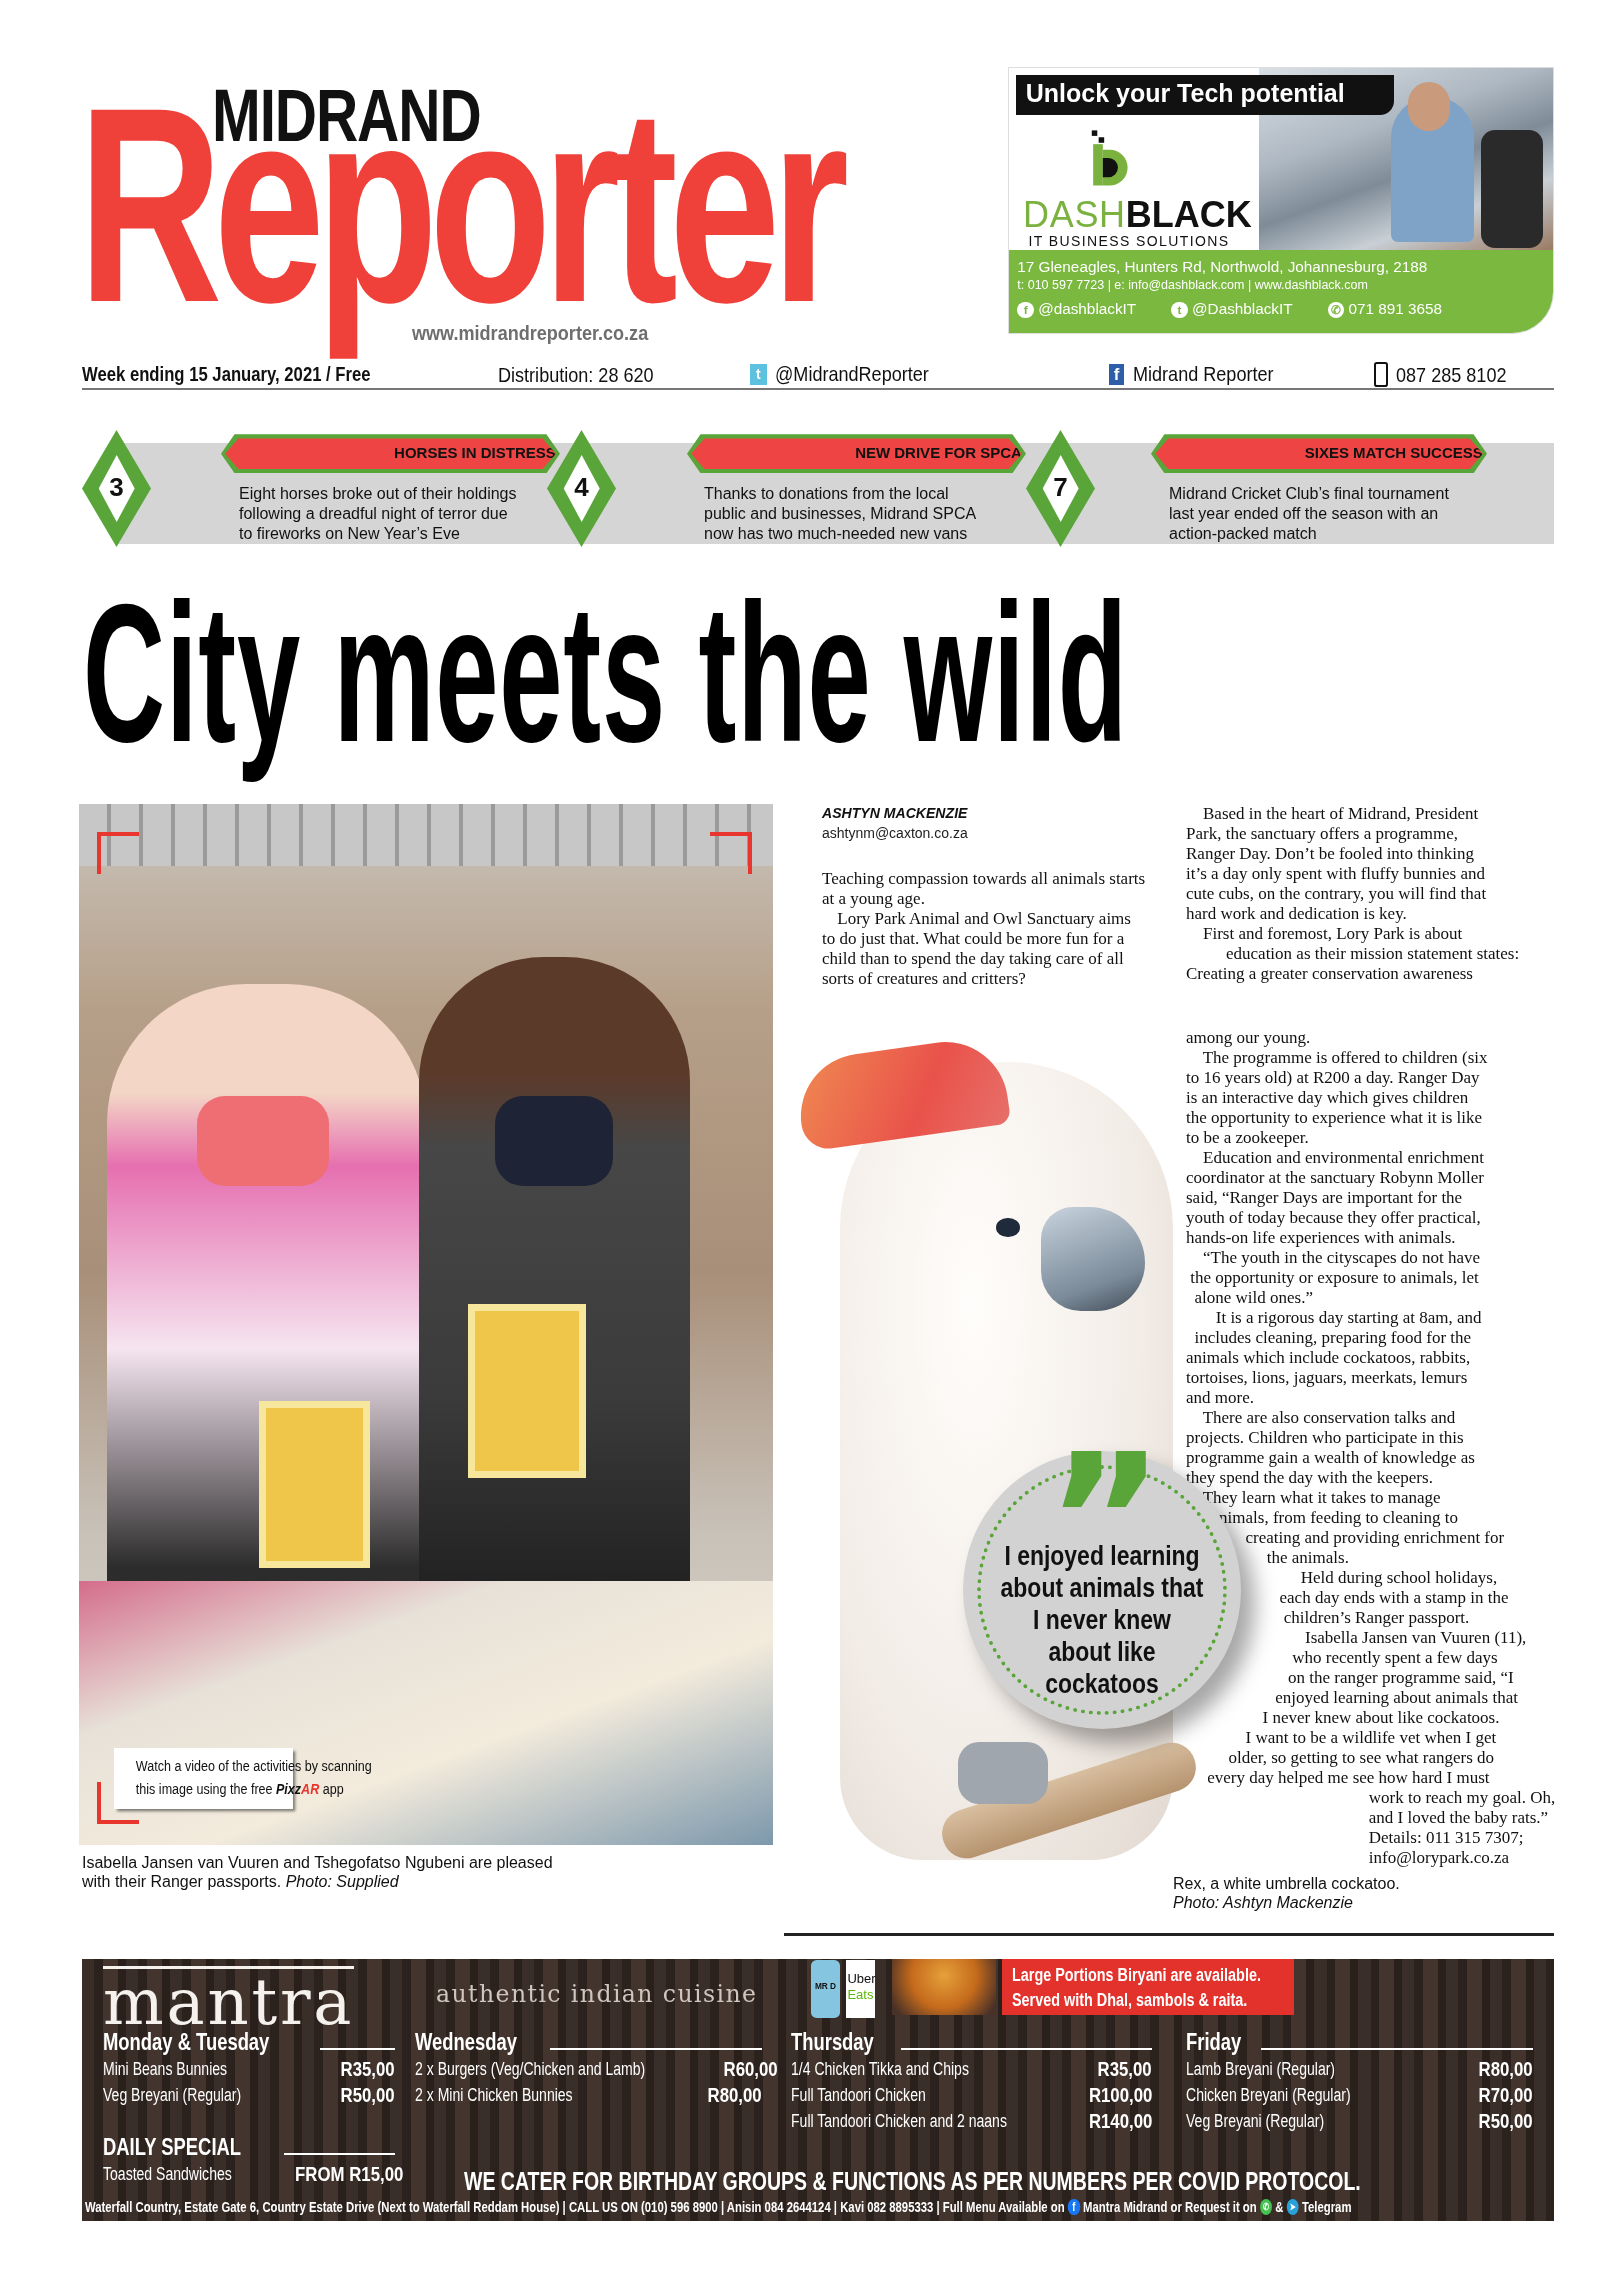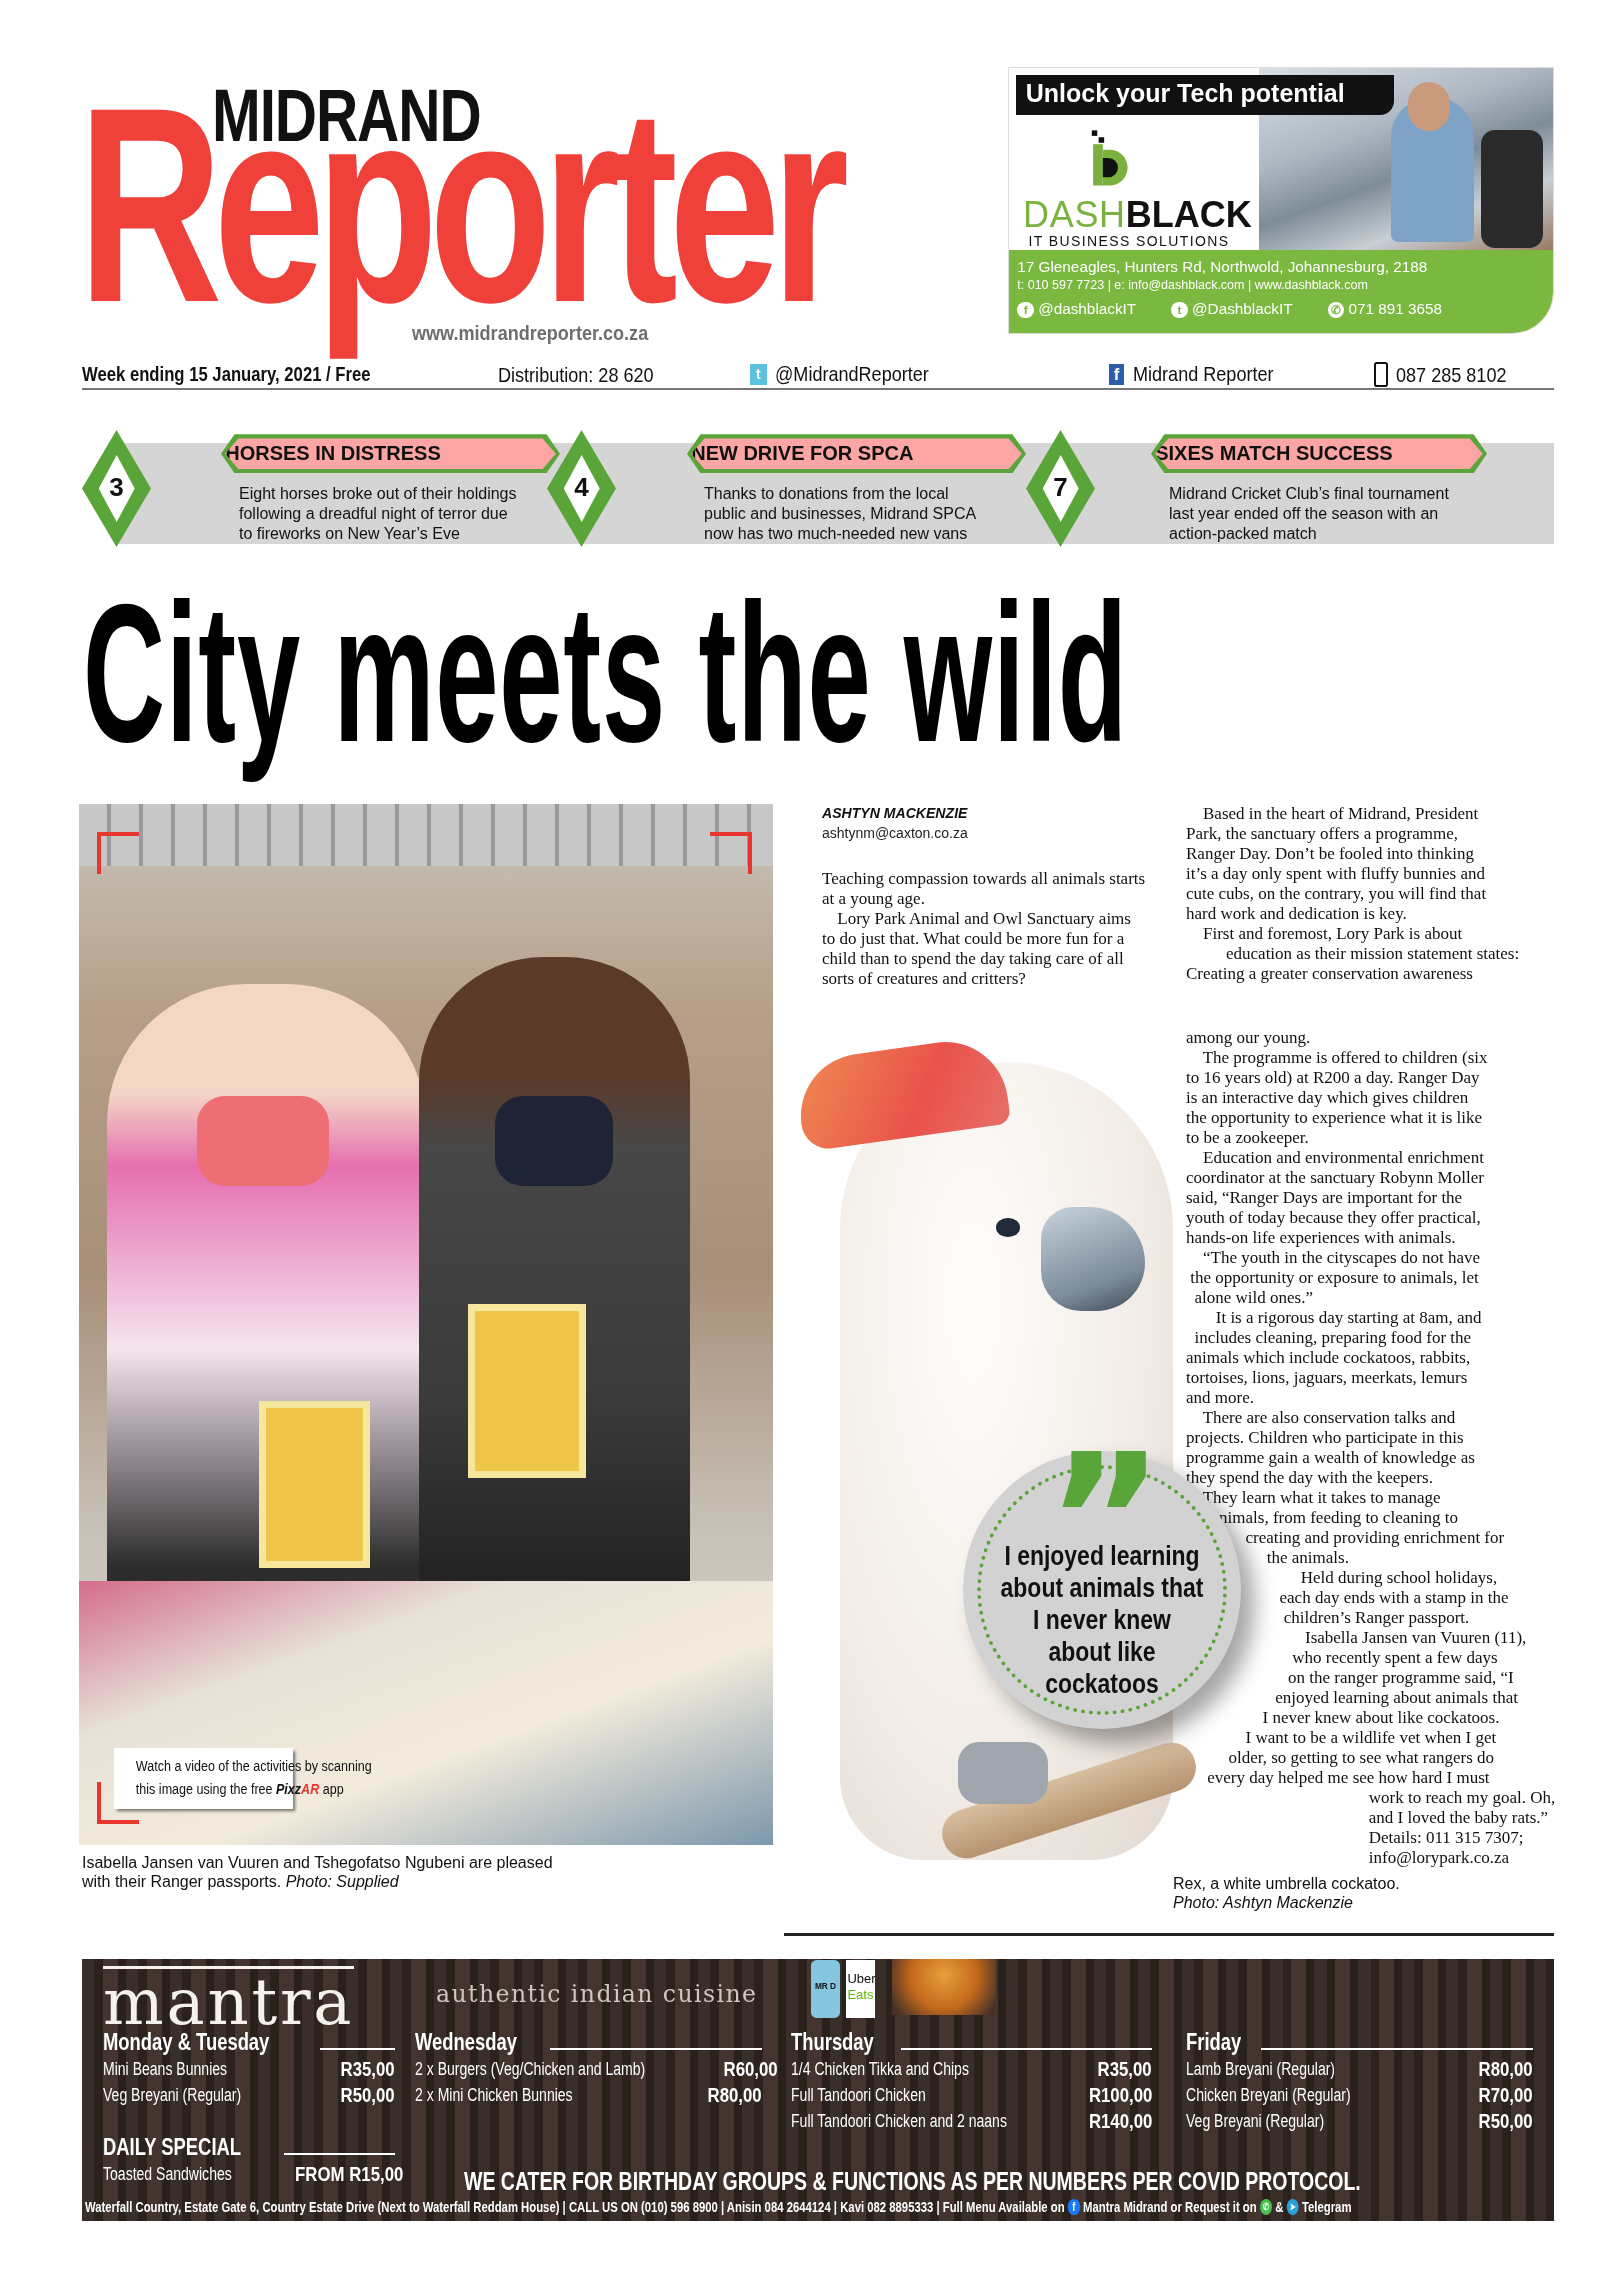--- a/index.html
+++ b/index.html
@@ -48,21 +48,21 @@
   .ph-ico { width: 14px; height: 25px; border: 2.1px solid #111; border-radius: 2.8px; background:#fff; }
 
   
   .teasers { left: 82px; top: 430px; width: 1472px; height: 117px; }
   .teaser-bg { position:absolute; top: 12.5px; height: 101px; background:#d5d5d5; }
   .diamond-wrap { position:absolute; top: 0; width: 69px; height: 117px; }
   .diamond { position:absolute; left: 0; top: 0; width: 69px; height: 117px; background:#5aa53a; clip-path: polygon(50% 0,100% 50%,50% 100%,0 50%); }
   .diamond-inner { position:absolute; left: 16.7px; top: 25px; width: 36px; height: 67px; background:#fff; clip-path: polygon(50% 0,100% 50%,50% 100%,0 50%); }
   .diamond-num { position:absolute; left: 0; top: 42px; width: 69px; text-align:center; font-weight:bold; font-size: 26px; }
   .t-head { position:absolute; top: 4.2px; height: 39px; background:#5aa53a; clip-path: polygon(4% 0,96% 0,100% 50%,96% 100%,4% 100%,0 50%); }
-  .t-head-inner { position:absolute; left: 4.2px; top: 4.2px; right: 4.2px; bottom: 4.2px; background:#fca5a5; clip-path: polygon(4% 0,96% 0,100% 50%,96% 100%,4% 100%,0 50%); text-align:left; font-weight:bold; font-size: 20px; line-height: 30.5px; }
+  .t-head-inner { position:absolute; left: 4.2px; top: 4.2px; right: 4.2px; bottom: 4.2px; background:#ef4444; clip-path: polygon(4% 0,96% 0,100% 50%,96% 100%,4% 100%,0 50%); text-align:right; font-weight:bold; font-size: 15px; line-height: 30.5px; }
   .t-body { position:absolute; top: 54px; font-size: 16px; line-height: 20px; }
 
   
   .headline { left: 83px; top: 576px; font-weight: bold; font-size: 196px; line-height:1; letter-spacing: 1.4px;
     transform: scaleX(0.58); transform-origin: left top; white-space: nowrap; color:#000; }
 
   
   .photo-kids { left: 79px; top: 804px; width: 694px; height: 1041px; overflow:hidden;
     background: linear-gradient(180deg,#c9c4bd 0%,#b69f88 20%,#a88f79 45%,#c8c1b8 70%,#e2dcd3 100%); }
   .photo-kids .roof { position:absolute; left:0; top:0; width:100%; height:62px; background: repeating-linear-gradient(90deg,#c7c7c7 0 28px,#9a9a9a 28px 32px); }
@@ -345,20 +345,24 @@
 
 <div class="abs mantra">
   <div class="logo">mantra</div>
   <div class="sub">authentic indian cuisine</div>
   <div class="mr">MR D</div>
   <div class="uber">
       <span class="u">Uber</span>
       <span class="e">Eats</span>
     </div>
   <div class="food"></div>
+  <div class="redbox">
+    <span>Large Portions Biryani are available.</span>
+    <span>Served with Dhal, sambols &amp; raita.</span>
+  </div>
 
   <div class="col" style="left: 21px; width: 292px;">
     <div class="day">
         <span class="cond" style="display:inline-block;">Monday &amp; Tuesday</span>
         <span class="line"></span>
       </div>
     <div class="item">
         <span class="cond" style="display:inline-block;">Mini Beans Bunnies</span>
         <span class="price" style="transform:scaleX(0.8);transform-origin:right;">R35,00</span>
       </div>

